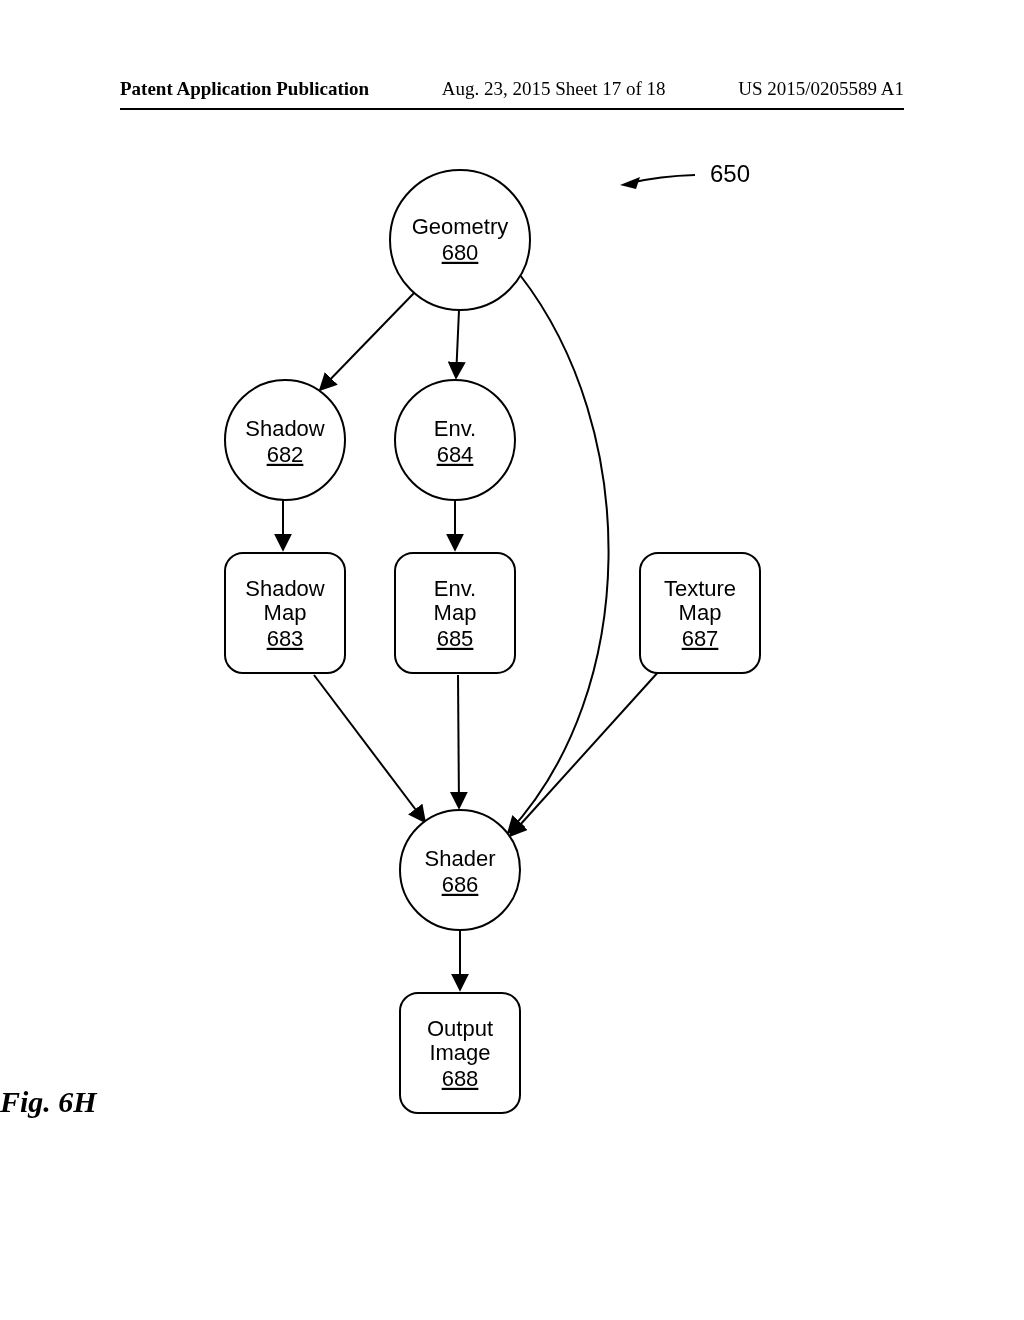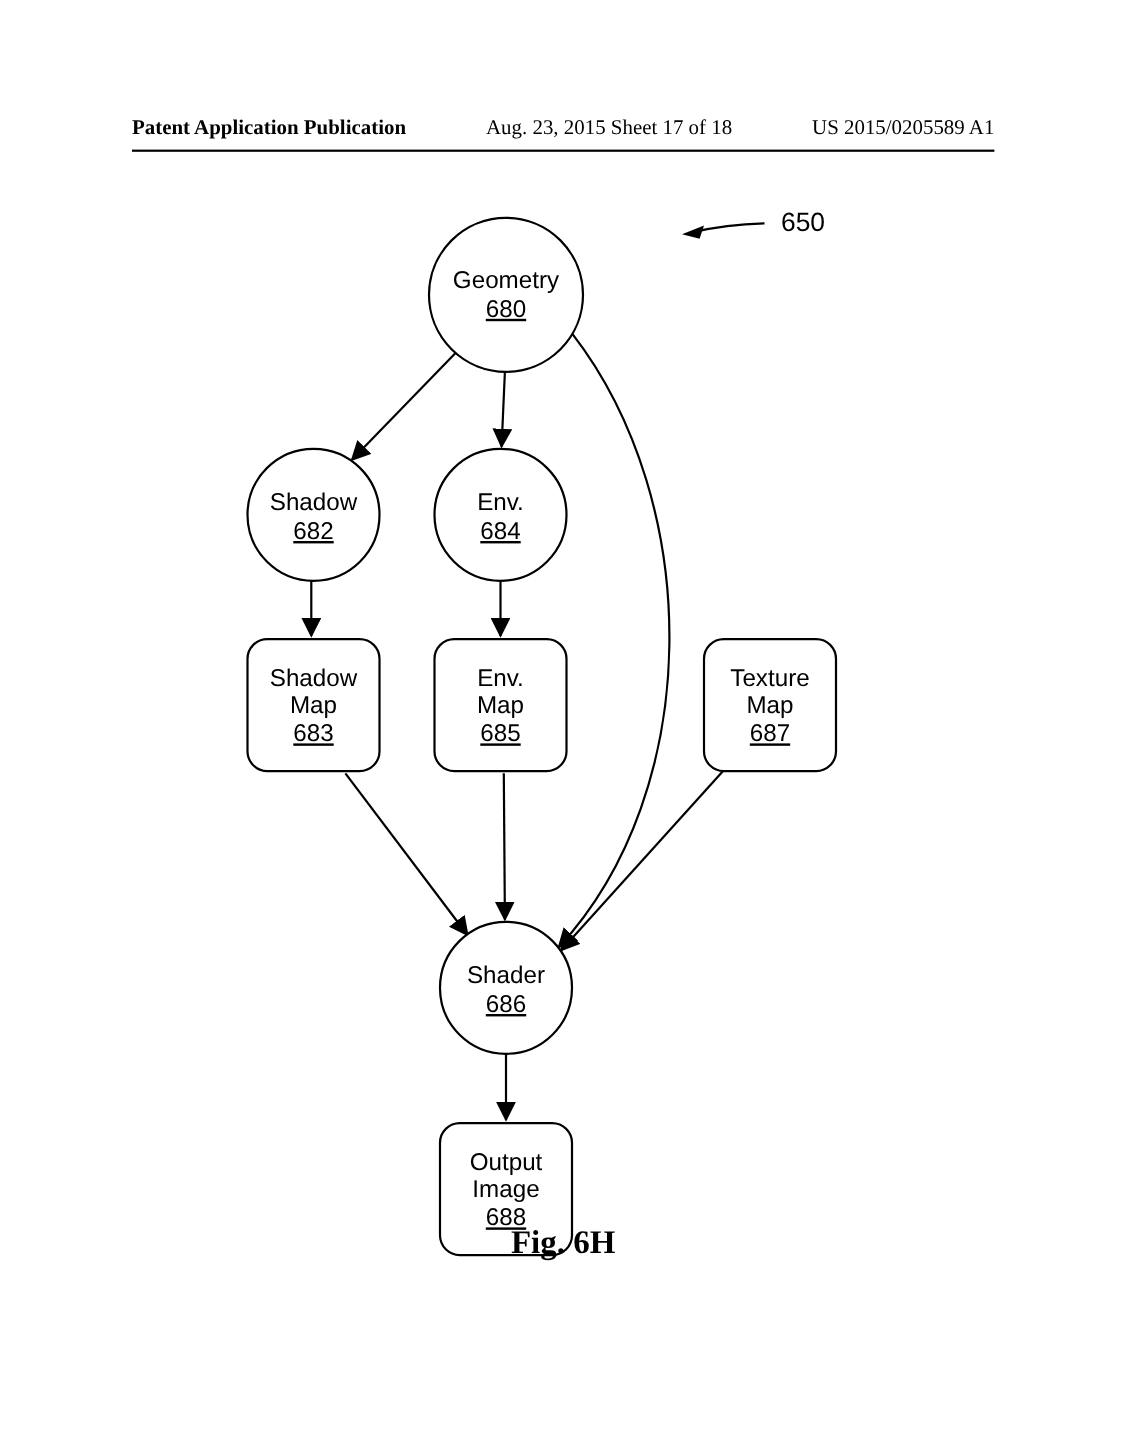--- a/index.html
+++ b/index.html
@@ -8,21 +8,20 @@
     width: 1024px;
     height: 1320px;
     background: #ffffff;
     font-family: "Times New Roman", Times, serif;
     color: #000;
   }
   .page {
     position: relative;
     width: 1024px;
     height: 1219px;
-    margin-top: 28px;
   }
   .header {
     position: absolute;
     top: 78px;
     left: 0;
     right: 0;
     height: 40px;
   }
   .header-row {
     margin: 0 120px;
@@ -41,22 +40,22 @@
     top: 130px;
     left: 0;
     width: 1024px;
     height: 1120px;
   }
   .caption {
     position: absolute;
     bottom: 100px;
     left: 0;
     right: 0;
-    text-align: center;
     font-size: 30px;
+    font-style: italic;
     font-weight: bold;
     font-family: "Times New Roman", Times, serif;
   }
 
   
   .node-label {
     font-family: Arial, Helvetica, sans-serif;
     font-size: 22px;
     text-anchor: middle;
     dominant-baseline: middle;

